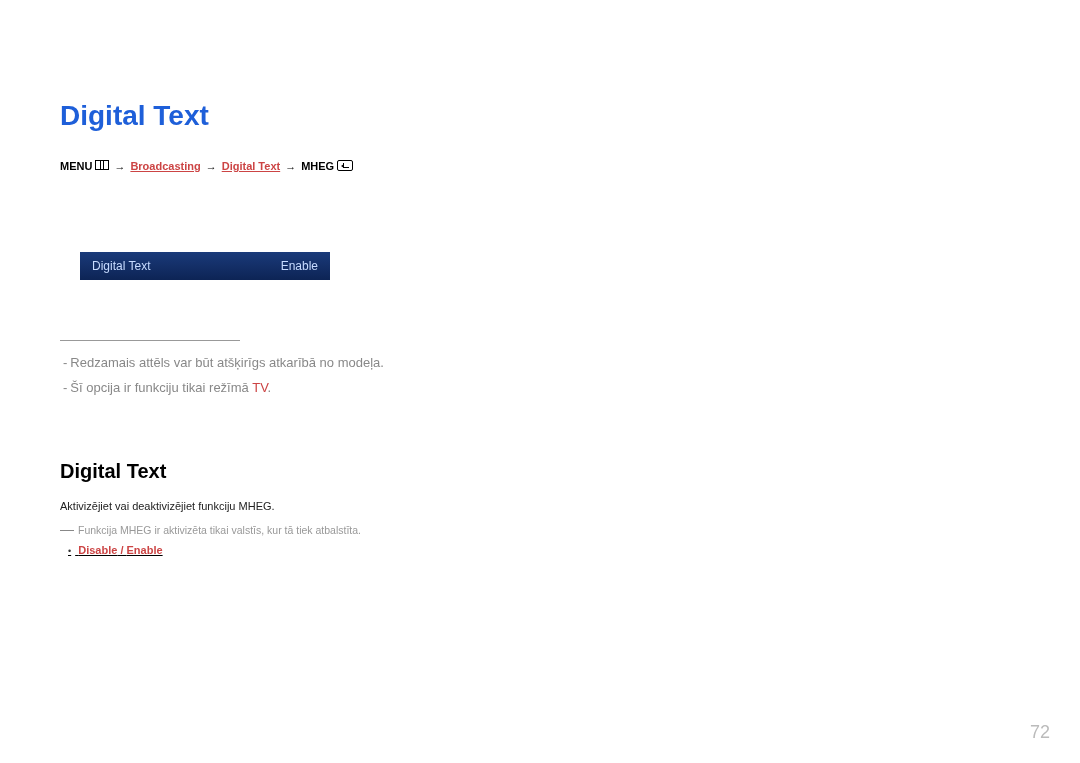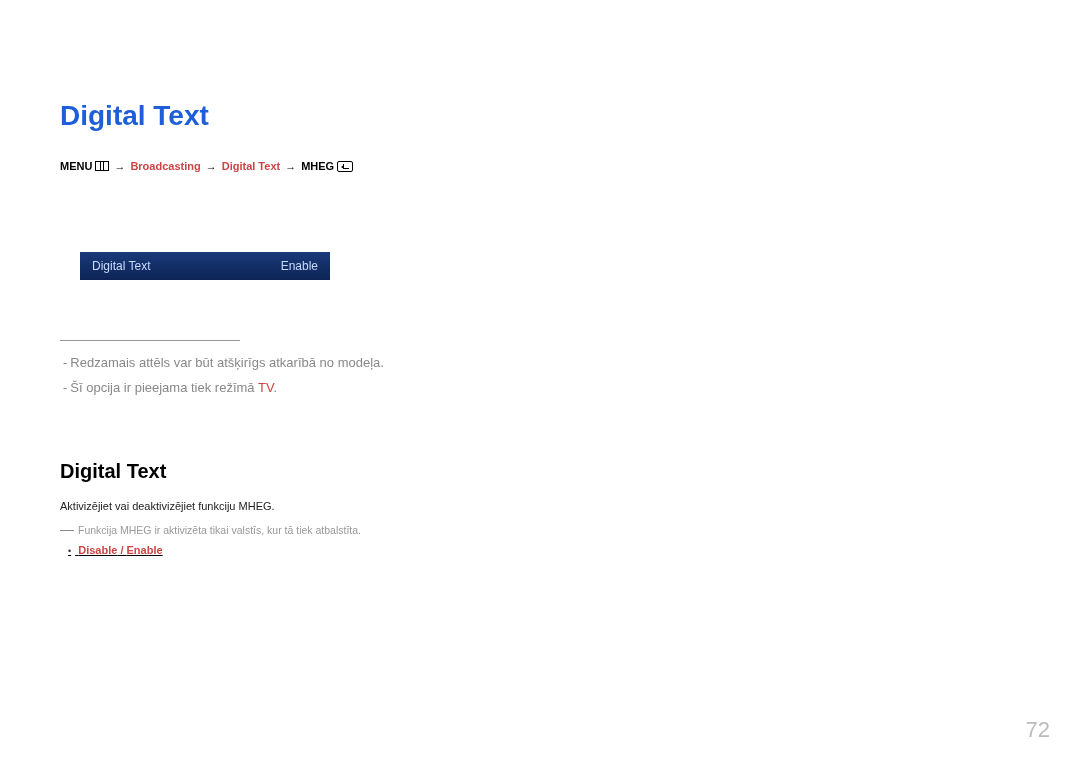--- a/index.html
+++ b/index.html
@@ -36,26 +36,25 @@
     color: #000;
     font-size: 20px;
     font-weight: 700;
     margin-bottom: 14px;
   }
   .breadcrumb {
     font-size: 11px;
     font-weight: 700;
     margin-bottom: 30px;
     display: flex;
-    align-items: center;
     flex-wrap: wrap;
     gap: 3px;
   }
   .bc-black { color: #000; }
-  .bc-red { color: #c44; }
+  .bc-red { color: #c44; text-decoration: underline; }
   .bc-arrow { color: #000; margin: 0 2px; }
   .icon-box {
     display: inline-block;
     width: 14px;
     height: 10px;
     vertical-align: middle;
   }
   .menu-box {
     border: 1px solid #000;
     position: relative;
@@ -158,21 +157,21 @@
     text-decoration: underline;
   }
   .bullet-line .dot { color: #333; margin-right: 4px; font-size: 9px; }
   .red-opt { color: #c44; font-weight: 700; }
   .slash { color: #c44; font-weight: 700; }
 
   .page-num {
     position: absolute;
     right: 30px;
     bottom: 20px;
-    font-size: 22px;
+    font-size: 18px;
     color: #bbb;
   }
 </style>
 </head>
 <body>
 
 <div class="page">
   <div class="cols">
     <div class="left">
       <h1 class="title-blue">Digital Text</h1>
@@ -192,21 +191,21 @@
       <div class="menu-item">
         <span class="label">Digital Text</span>
         <span class="value">Enable</span>
       </div>
 
       <hr class="divider">
       <div class="footnote">
         <span class="dash">-</span><span>Redzamais attēls var būt atšķirīgs atkarībā no modeļa.</span>
       </div>
       <div class="footnote">
-        <span class="dash">-</span><span>Šī opcija ir pieejama tiek režīmā </span><span class="tv">TV</span><span>.</span>
+        <span class="dash">-</span><span>Šī opcija ir funkciju tikai režīmā </span><span class="tv">TV</span><span>.</span>
       </div>
     </div>
 
     <div class="right">
       <h2 class="title-black">Digital Text</h2>
       <div class="desc">Aktivizējiet vai deaktivizējiet funkciju MHEG.</div>
       <div class="subnote">
         <span class="long-dash">―</span><span>Funkcija MHEG ir aktivizēta tikai valstīs, kur tā tiek atbalstīta.</span>
       </div>
       <div class="bullet-line">

